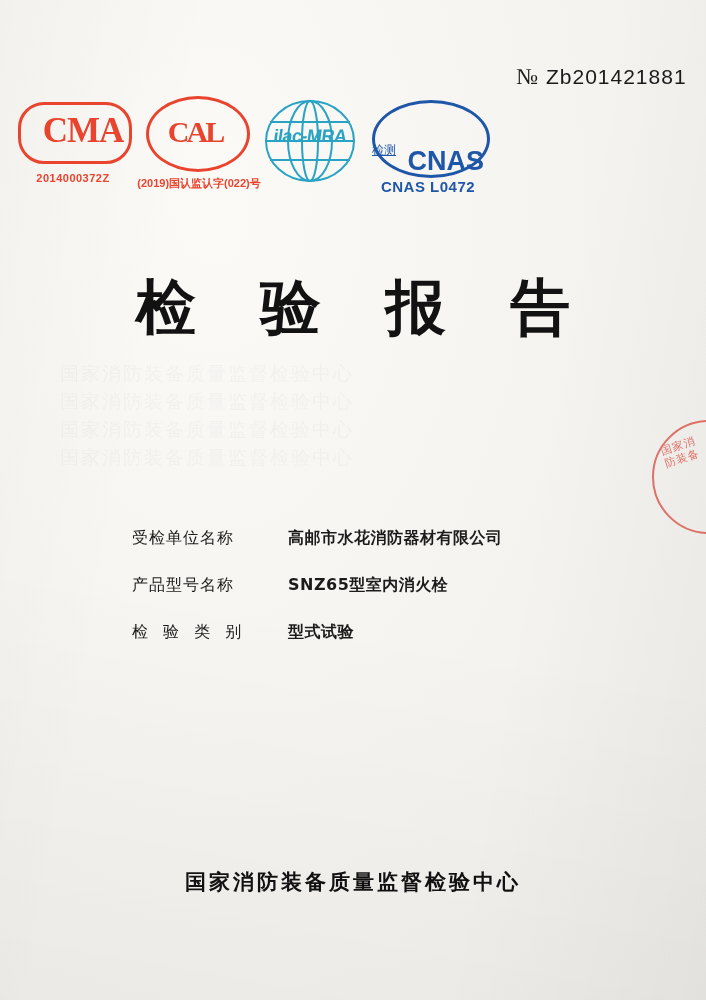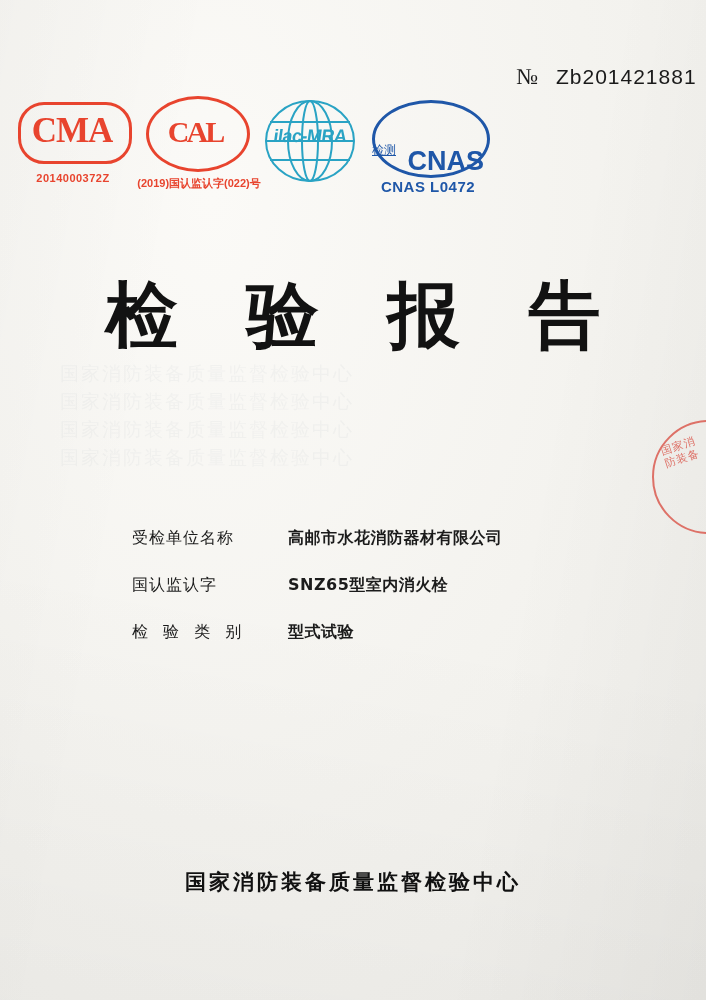--- a/index.html
+++ b/index.html
@@ -77,20 +77,21 @@
     top: 8px;
     width: 108px;
     height: 56px;
     line-height: 54px;
     text-align: center;
     font-family: "Liberation Serif", serif;
     font-weight: bold;
     font-size: 35px;
     color: #e8442e;
     letter-spacing: -1px;
+    padding-left: 11px;
   }
   .cma-code {
     position: absolute;
     left: 12px;
     top: 76px;
     width: 122px;
     text-align: center;
     font-family: "Liberation Sans", sans-serif;
     font-weight: bold;
     font-size: 11px;
@@ -208,33 +209,33 @@
     color: #1a1a1a;
     font-family: "Liberation Sans", sans-serif;
     white-space: nowrap;
   }
   .report-no .no-label {
     font-family: "Liberation Serif", serif;
     font-size: 23px;
   }
   .report-no .no-value {
     letter-spacing: 1px;
-    margin-left: 18px;
+    margin-left: 8px;
   }
 
   
   .doc-title {
     position: absolute;
     left: 0;
     top: 268px;
     width: 706px;
     text-align: center;
     font-family: "DejaVu Sans", sans-serif;
     font-weight: bold;
-    font-size: 72px;
+    font-size: 60px;
     letter-spacing: 22px;
     text-indent: 22px;
     color: #121212;
   }
 
   
   .fields {
     position: absolute;
     left: 132px;
     top: 528px;
@@ -356,21 +357,21 @@
   <div class="seal">
     <div class="seal-inner">国家消防装备</div>
   </div>
 
   <div class="fields">
     <div class="field-row">
       <div class="field-label">受检单位名称</div>
       <div class="field-value">高邮市水花消防器材有限公司</div>
     </div>
     <div class="field-row">
-      <div class="field-label">国认监认字</div>
+      <div class="field-label">产品型号名称</div>
       <div class="field-value">SNZ65型室内消火栓</div>
     </div>
     <div class="field-row">
       <div class="field-label spaced">检 验 类 别</div>
       <div class="field-value">型式试验</div>
     </div>
   </div>
 
   <div class="footer">国家消防装备质量监督检验中心</div>
 

